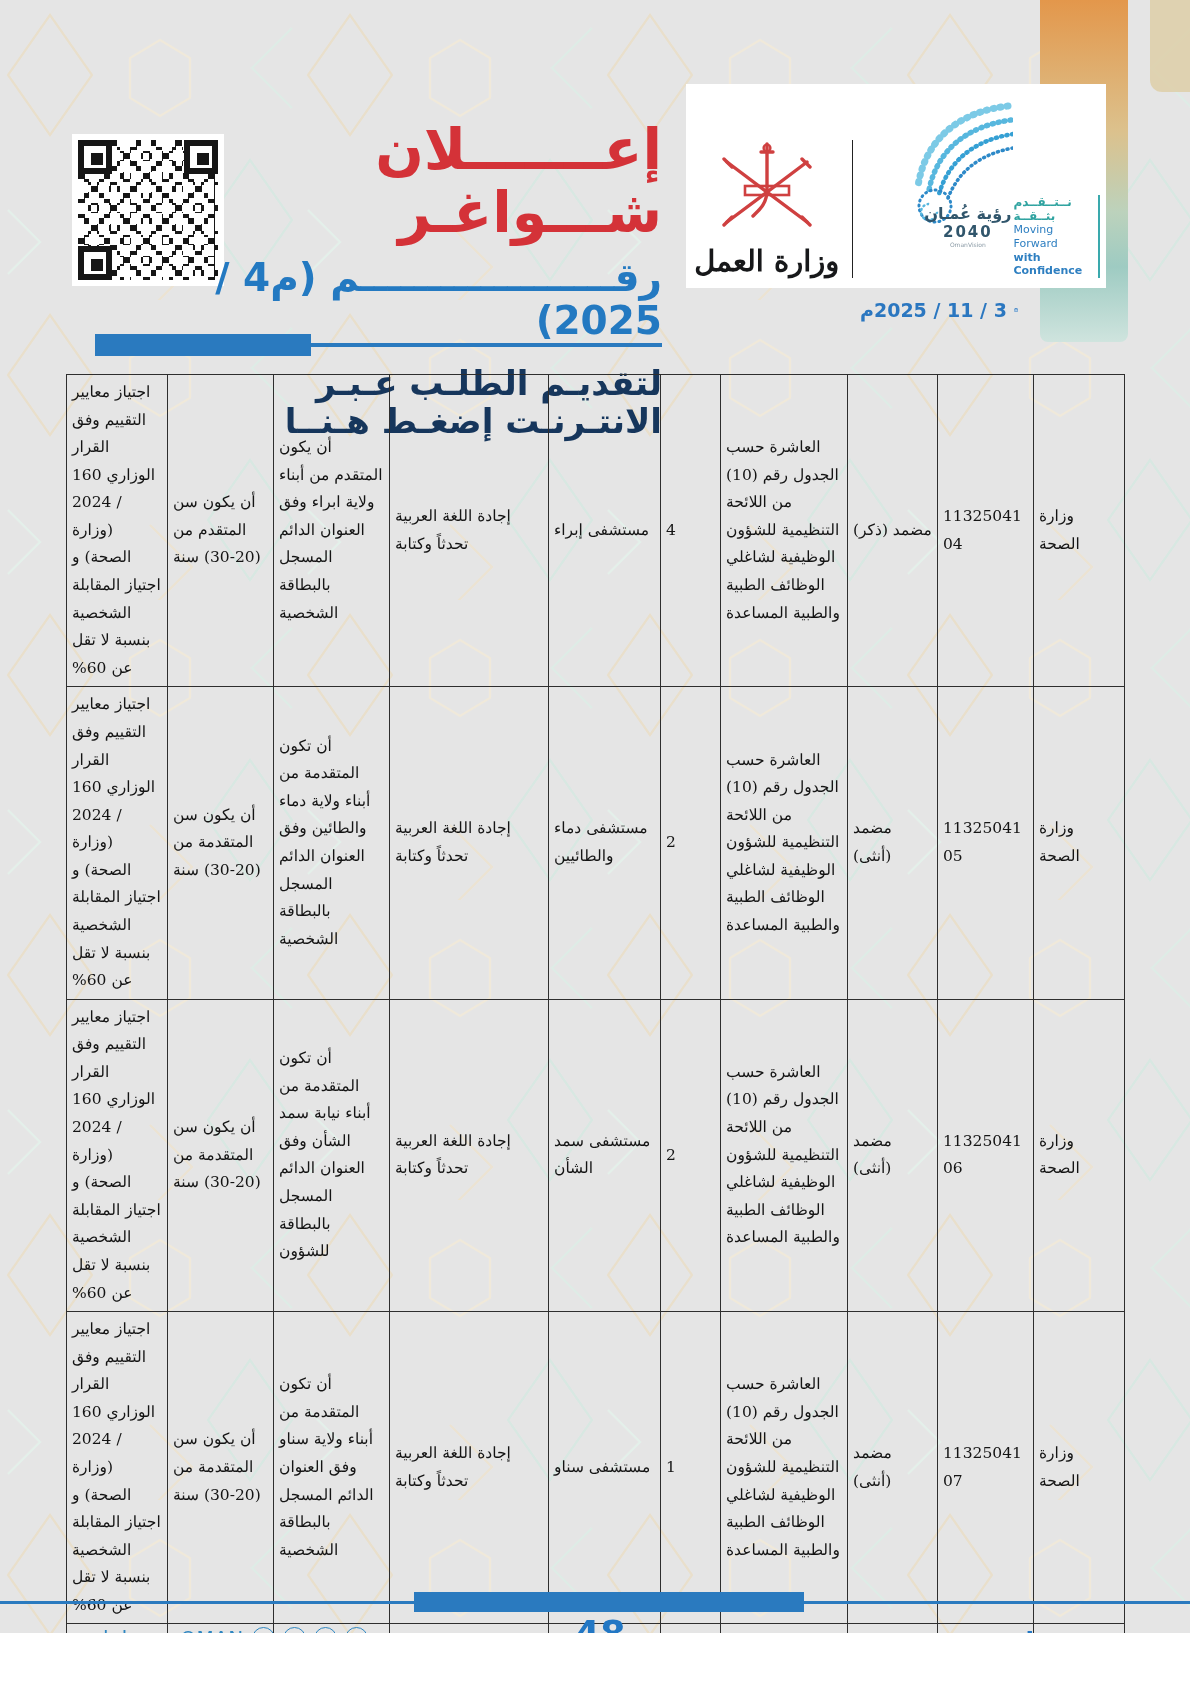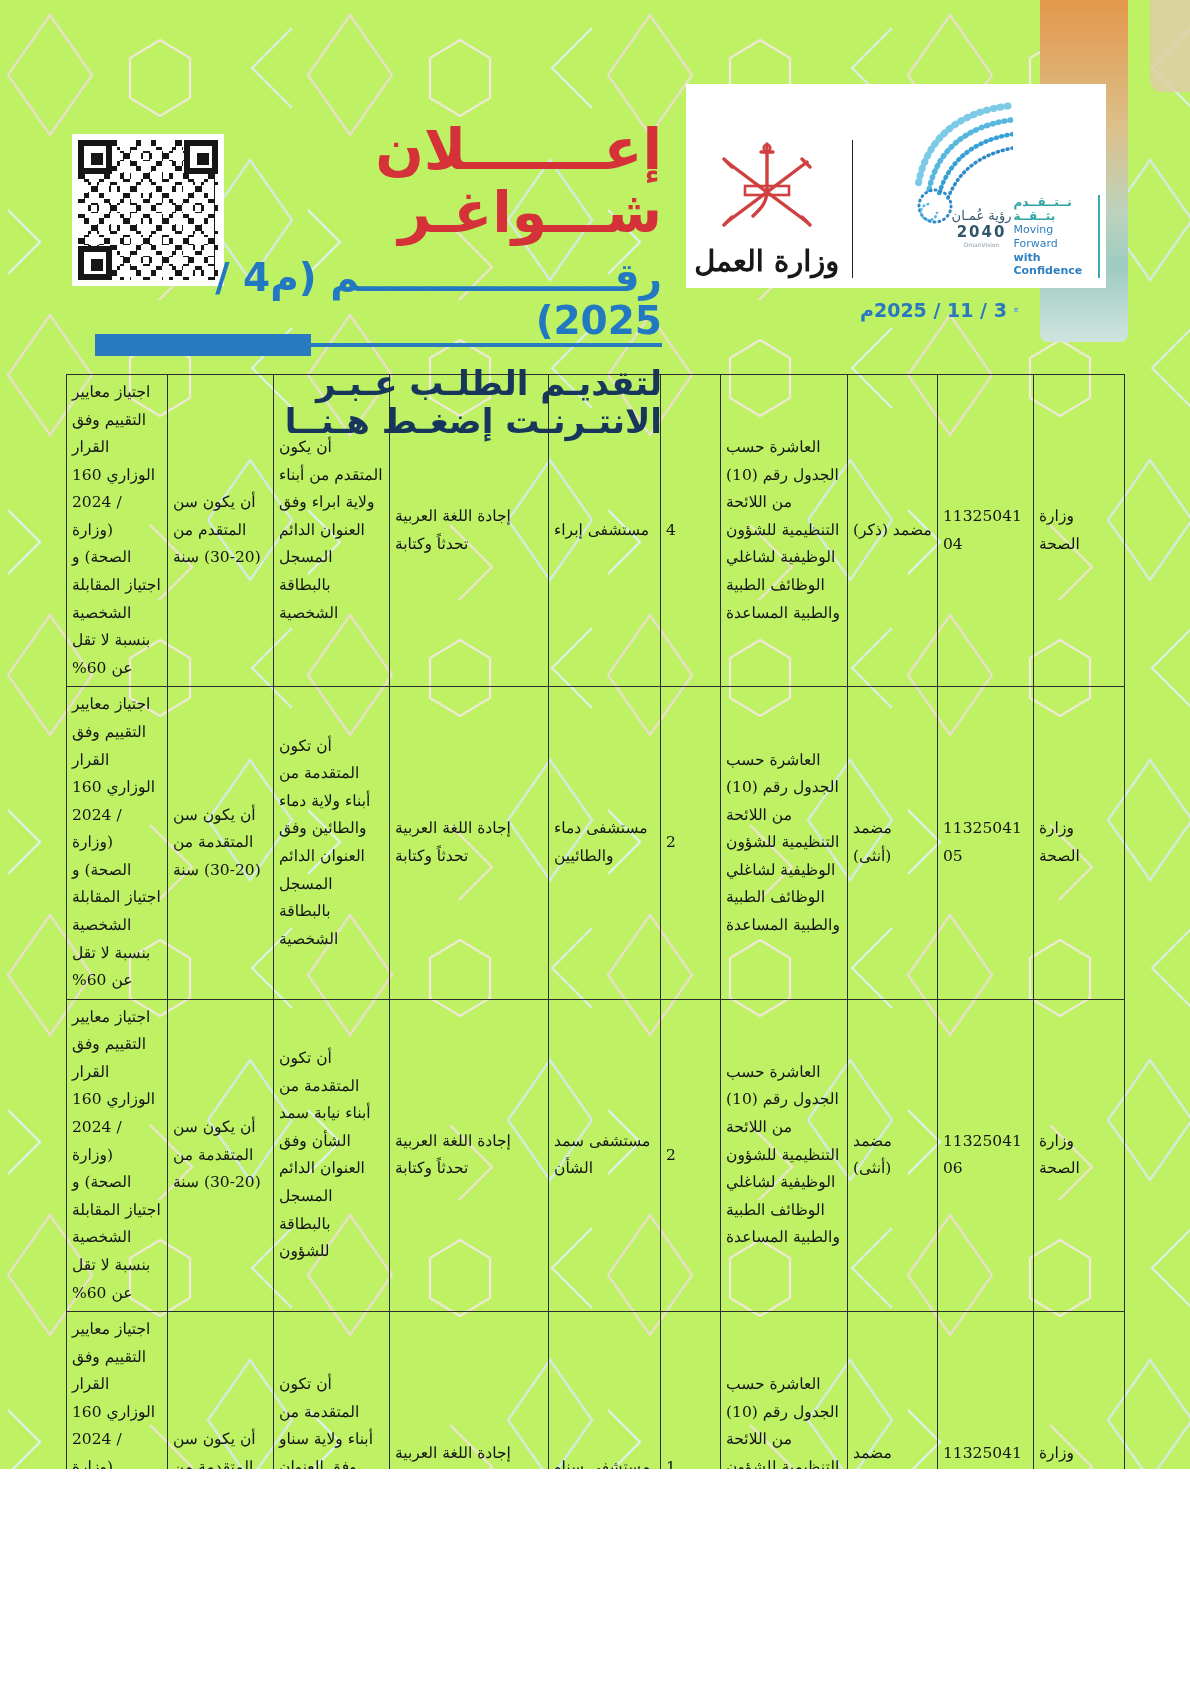--- a/index.html
+++ b/index.html
@@ -1,18 +1,18 @@
 <!DOCTYPE html>
 <html lang="ar" dir="rtl"><head>
 <meta charset="utf-8">
 <style>
   * { margin:0; padding:0; box-sizing:border-box; }
   html,body { width:1190px; }
   body { font-family:"DejaVu Sans", sans-serif; background:#ffffff; }
-  .page { position:relative; width:1190px; height:1469px; background:#bef264; overflow:hidden; }
+  .page { position:relative; width:1190px; height:1633px; background:#e5e5e5; overflow:hidden; }
 
   
   .bg-pattern { position:absolute; inset:0; z-index:0; }
 
   
   .grad-band { position:absolute; left:1040px; top:0; width:88px; height:342px; z-index:1;
     background:linear-gradient(180deg,#e3974b 0%,#dcc18c 38%,#bcd2bc 62%,#9ecbc2 78%,#cfe4de 100%);
     border-radius:0 0 8px 8px; }
   .corner-tile { position:absolute; left:1150px; top:0; width:40px; height:92px; z-index:1;
     background:#decfa8; opacity:.85; border-radius:0 0 0 12px; }
@@ -40,21 +40,21 @@
   .sep-bar-thin  { left:305px; top:343px; width:357px; height:4px; background:#2a7abf; }
 
   
   .logo-box { left:686px; top:84px; width:420px; height:204px; background:#fff;
     display:flex; flex-direction:row; align-items:flex-end; padding:10px 6px; }
   .emblem-block { width:160px; text-align:center; }
   .moi-name { font-family:"DejaVu Serif", serif; font-weight:bold; font-size:29px; color:#17181a; margin-top:2px; }
   .logo-divider { width:2px; height:138px; background:#222; margin:28px 10px 0 10px; }
   .vision-block { position:relative; width:150px; height:180px; }
   .vision-words { position:absolute; right:2px; bottom:30px; text-align:center; }
-  .vw-1 { font-size:13px; font-weight:normal; color:#31566c; }
+  .vw-1 { font-size:16px; font-weight:bold; color:#31566c; }
   .vw-2 { font-size:15px; font-weight:bold; color:#31566c; letter-spacing:2px; }
   .vw-3 { font-size:6px; color:#8a9aa5; }
   .tagline-block { width:92px; border-left:2px solid #3aa9ad; padding-left:0; padding-right:6px;
      border-left:none; border-right:2px solid #3aa9ad; margin-top:54px; text-align:left; direction:ltr; }
   .tg-ar { font-size:12px; font-weight:bold; color:#2fa3a0; text-align:left; }
   .tg-en { font-size:11px; color:#2e7fc1; line-height:1.25; }
   .tg-en b { color:#2e7fc1; }
 
   .date-row { left:860px; top:298px; width:158px; display:flex; align-items:center; gap:7px; justify-content:flex-start; }
   .date-text { color:#2b77c0; font-size:19px; font-weight:bold; white-space:nowrap; }

